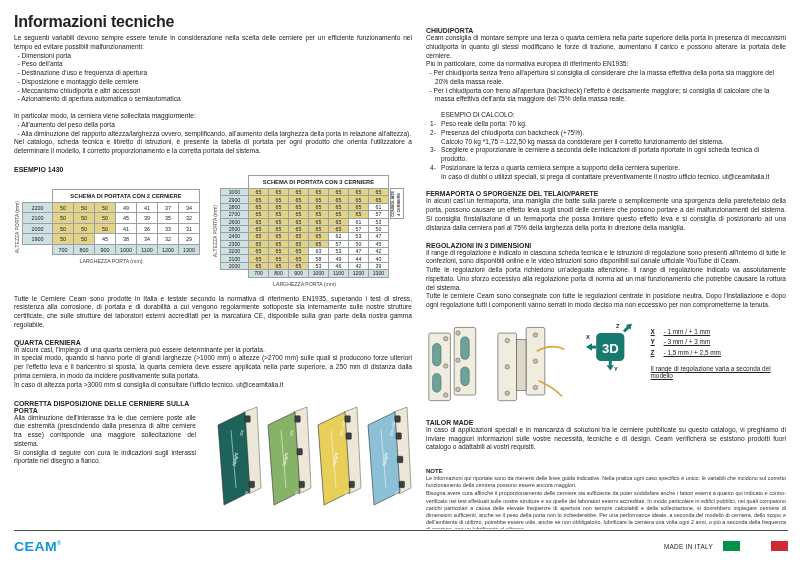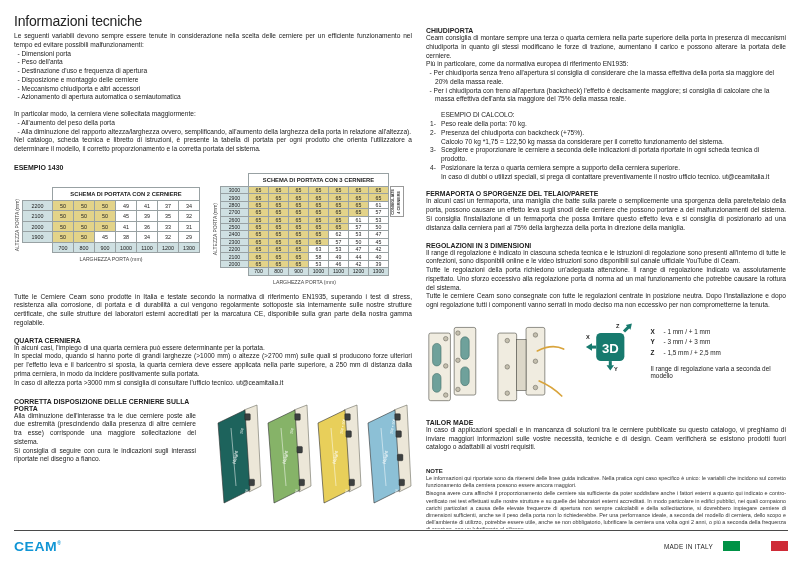--- a/index.html
+++ b/index.html
@@ -3,21 +3,21 @@
 <meta charset="utf-8">
 <style>
   * { box-sizing:border-box; margin:0; padding:0; }
   html,body { width:800px; height:562px; background:#fff; overflow:hidden; }
   body { font-family:"Liberation Sans", sans-serif; color:#222; position:relative; }
   .page { position:absolute; inset:0; padding:13px 12px 0 14px; }
   .columns { display:flex; gap:14px; height:516px; overflow:hidden; }
   .col-left { width:398px; flex:none; }
   .col-right { width:360px; flex:none; padding-top:14px; }
 
-  .h1 { font-size:14px; font-weight:normal; letter-spacing:-0.2px; margin-bottom:3px; }
+  .h1 { font-size:16px; font-weight:bold; letter-spacing:-0.2px; margin-bottom:3px; }
   .sec { font-size:6.9px; font-weight:bold; margin-top:9px; }
   .p { font-size:6.6px; line-height:1.33; text-align:justify; }
   .li { font-size:6.6px; line-height:1.33; padding-left:9px; text-indent:-5.5px; } .gap8 { height:8px; }
 
   .esempio { font-size:7px; font-weight:bold; margin:10px 0 2px; }
   .tables-row { display:flex; align-items:flex-start; }
   .tblock { display:flex; }
   .t1block { margin-top:14px; }
   .t2block { margin-left:12px; }
   .vlab { writing-mode:vertical-rl; transform:rotate(180deg); font-size:5px; color:#444; align-self:center; margin-right:2px; white-space:nowrap; }
@@ -39,21 +39,21 @@
   .corretta-row { display:flex; gap:8px; margin-top:10px; }
   .corretta-text { width:182px; flex:none; }
   .doors { flex:1; display:flex; justify-content:space-between; align-items:flex-end; padding:4px 6px 0 10px; }
   .door { width:50px; height:102px; }
 
   .steps { margin-top:2px; }
   .step { display:flex; font-size:6.6px; line-height:1.33; padding-left:4px; }
   .step .num { width:11px; flex:none; }
   .calc-label { font-size:6.6px; margin-top:7px; padding-left:15px; }
 
-  .illus { display:flex; align-items:flex-start; gap:16px; margin-top:10px; }
+  .illus { display:flex; align-items:flex-start; gap:16px; margin-top:10px;text-decoration:underline; }
   .legend { margin-top:8px; }
   .axis-row { display:flex; gap:6px; font-size:6.4px; margin-bottom:3.5px; }
   .axis-letter { font-weight:bold; width:7px; }
   .range-note { font-size:6.4px; margin-top:9px; }
   .axlbl { font-size:6px; font-weight:bold; fill:#222; }
 
   .note-sec { margin-top:16px; }
   .note-h { font-size:6px; font-weight:bold; }
   .note-p { font-size:5.4px; line-height:1.32; text-align:justify; color:#333; margin-top:1px; }
 

